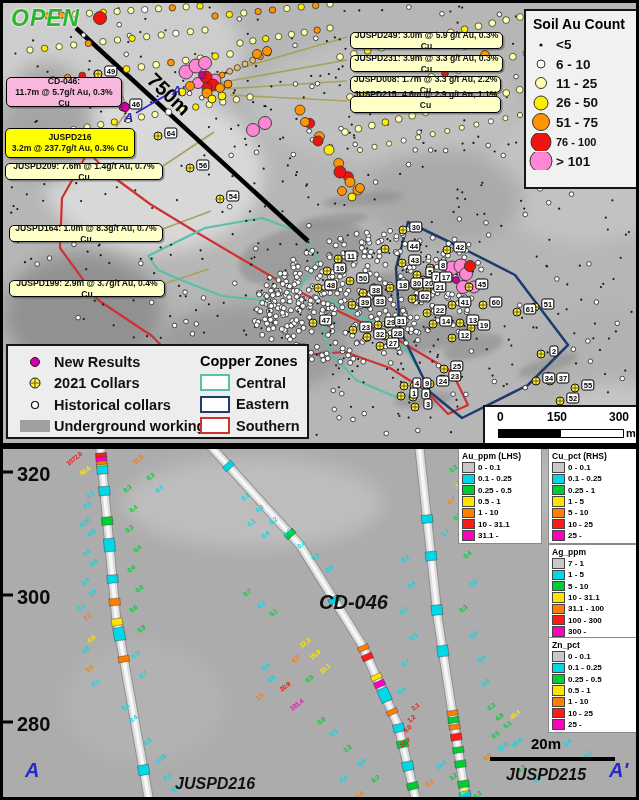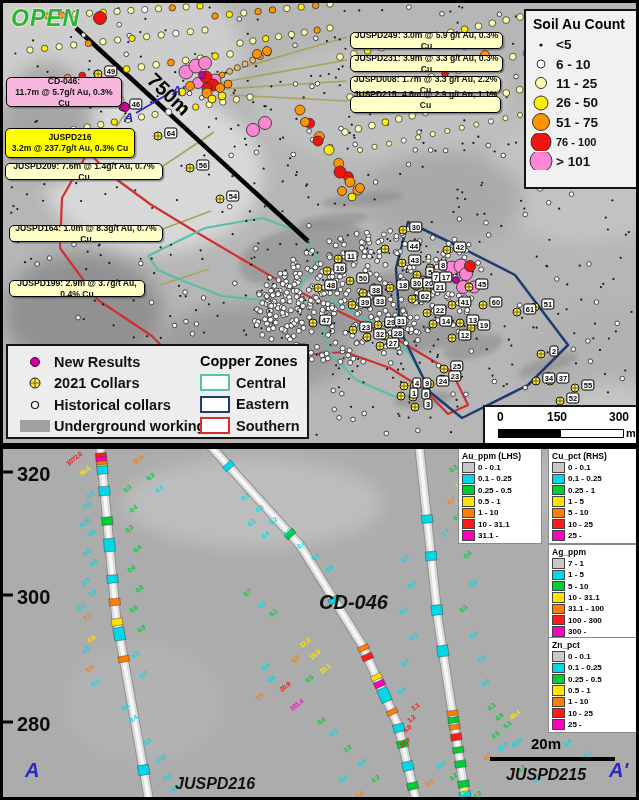--- a/index.html
+++ b/index.html
@@ -1469,21 +1469,21 @@
       <div class="callout" style="left: 2px; top: 125px; width: 130px; height: 30px; background: rgb(255, 255, 0);">
         <div>JUSPD216</div>
         <div>3.2m @ 237.7g/t Au, 0.3% Cu</div>
       </div>
       <div class="callout" style="left: 2px; top: 160px; width: 158px; height: 17px; background: rgb(255, 255, 200);">
         <div>JUSPD209: 7.6m @ 1.4g/t Au, 0.7% Cu</div>
       </div>
       <div class="callout" style="left: 6px; top: 222px; width: 154px; height: 17px; background: rgb(255, 255, 200);">
         <div>JUSPD164: 1.0m @ 8.3g/t Au, 0.7% Cu</div>
       </div>
-      <div class="callout" style="left: 6px; top: 277px; width: 136px; height: 17px; background: rgb(255, 255, 200);">
+      <div class="callout" style="left: 6px; top: 277px; width: 156px; height: 17px; background: rgb(255, 255, 200);">
         <div>JUSPD199: 2.9m @ 3.7g/t Au, 0.4% Cu</div>
       </div>
       <div class="callout" style="left: 347px; top: 29px; width: 153px; height: 17px; background: rgb(255, 255, 200);">
         <div>JUSPD249: 3.0m @ 5.9 g/t Au, 0.3% Cu</div>
       </div>
       <div class="callout" style="left: 347px; top: 52px; width: 153px; height: 17px; background: rgb(255, 255, 200);">
         <div>JUSPD231: 3.9m @ 3.3 g/t Au, 0.3% Cu</div>
       </div>
       <div class="callout" style="left: 347px; top: 73px; width: 151px; height: 17px; background: rgb(255, 255, 200);">
         <div>JUSPD008: 1.7m @ 3.3 g/t Au, 2.2% Cu</div>

